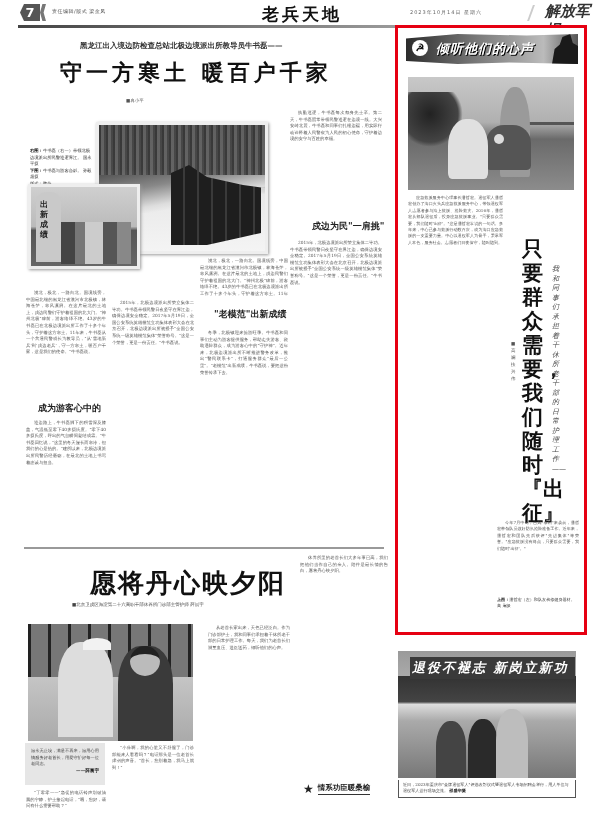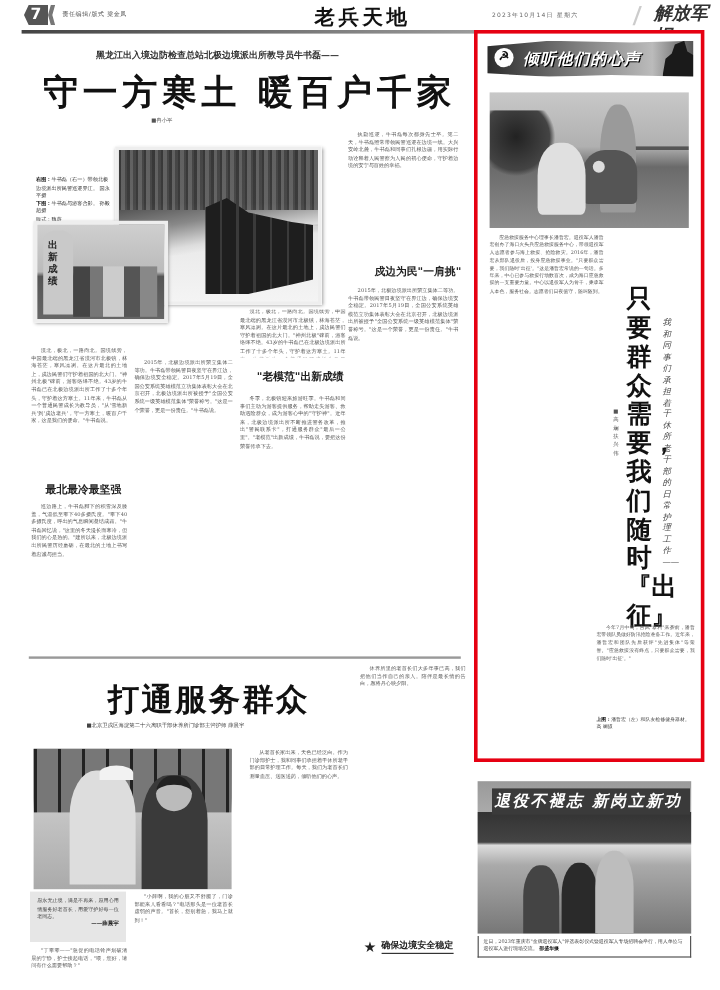--- a/index.html
+++ b/index.html
@@ -10,21 +10,21 @@
   .page-num { position: absolute; left: 20px; top: 4px; width: 20px; height: 17px; background: #555; color: #fff; font-family: "DejaVu Sans", sans-serif; font-weight: bold; font-size: 13px; text-align: center; line-height: 17px; clip-path: polygon(20% 0,100% 0,100% 100%,20% 100%,0 50%); }
   .page-num-tail { position: absolute; left: 40px; top: 4px; width: 6px; height: 17px; background: #777; clip-path: polygon(40% 0,100% 0,60% 50%,100% 100%,40% 100%,0 50%); }
   .editor { position: absolute; left: 52px; top: 8px; font-size: 5px; color: #555; font-family: "DejaVu Sans", sans-serif; letter-spacing: 0.5px; }
   .section-title { position: absolute; left: 230px; top: 3px; font-size: 17px; font-weight: bold; font-family: "DejaVu Sans", sans-serif; letter-spacing: 3px; color: #111; margin-left: 32px; }
   .date { position: absolute; left: 410px; top: 9px; font-size: 5px; color: #666; letter-spacing: 1px; font-family: "DejaVu Sans", sans-serif; }
   .logo { position: absolute; left: 545px; top: 2px; font-size: 15px; font-style: italic; font-weight: bold; color: #333; }
   .logo-bracket { position: absolute; left: 530px; top: 5px; width: 10px; height: 16px; border-left: 2px solid #ccc; transform: skewX(-20deg); }
   .rule { position: absolute; left: 18px; top: 25px; width: 522px; height: 3px; background: linear-gradient(to right, #444, #bbb); }
 
   .kicker { position: absolute; left: 80px; top: 41px; font-size: 7.5px; color: #333; font-weight: bold; }
-  .headline { position: absolute; left: 36px; top: 58px; font-size: 29px; font-weight: bold; font-family: "DejaVu Sans", sans-serif; letter-spacing: 4px; color: #111; }
+  .headline { position: absolute; left: 60px; top: 58px; font-size: 22px; font-weight: bold; font-family: "DejaVu Sans", sans-serif; letter-spacing: 4px; color: #111; }
   .byline { position: absolute; left: 126px; top: 98px; font-size: 4.5px; color: #555; }
 
   .photo { position: absolute; overflow: hidden; }
   .photo-snow { left: 96px; top: 122px; width: 172px; height: 132px; border: 3px solid #eee; box-shadow: 1px 1px 3px #999; background:
      linear-gradient(180deg, #4a4a4a 0%, #5b5b5b 35%, #777 40%, #e8e8e8 55%, #f4f4f4 100%); }
   .snow-trees { position: absolute; left: 0; top: 0; width: 100%; height: 50%; background: repeating-linear-gradient(90deg, #333 0 2px, #666 2px 5px, #444 5px 7px); opacity: 0.8; }
   .snow-slope { position: absolute; left: 0; top: 40%; width: 100%; height: 30%; background: linear-gradient(170deg, #555 0%, #888 30%, #ddd 60%, transparent 70%); }
   .soldiers { position: absolute; right: 4px; top: 40px; width: 90px; height: 80px; background: repeating-linear-gradient(90deg, #1e1e1e 0 12px, #3a3a3a 12px 14px); clip-path: polygon(0 10%, 20% 0, 40% 15%, 60% 20%, 80% 25%, 100% 28%, 100% 85%, 80% 90%, 60% 95%, 40% 100%, 20% 100%, 0 100%); }
 
   .photo-border { left: 28px; top: 184px; width: 112px; height: 85px; border: 3px solid #eee; box-shadow: 1px 1px 3px #999; background: linear-gradient(180deg, #cfcfcf 0%, #bbb 50%, #555 55%, #666 100%); }
@@ -120,33 +120,33 @@
   <div class="soldiers"></div>
 </div>
 
 <div class="photo photo-border">
   <div class="stone"></div>
   <div class="stone-text">出新成绩</div>
   <div class="people"></div>
 </div>
 
 <div class="body-col" style="left:26px;top:290px;width:80px;height:70px;">漠北，极北，一路向北。国境线旁，中国最北端的黑龙江省漠河市北极镇，林海苍茫，寒风凛冽。在这片最北的土地上，戍边民警们守护着祖国的北大门。"神州北极"碑前，游客络绎不绝。43岁的牛书磊已在北极边境派出所工作了十多个年头，守护着这方寒土。11年来，牛书磊从一个普通民警成长为教导员，"从'雪地新兵'到'戍边老兵'，守一方寒土，暖百户千家，这是我们的使命。"牛书磊说。</div>
-<div class="subhead" style="left:38px;top:402px;">最北最冷最坚强</div>
+<div class="subhead" style="left:38px;top:402px;">成为游客心中的</div>
 <div class="body-col" style="left:26px;top:420px;width:80px;height:122px;">巡边路上，牛书磊脚下的积雪深及膝盖，气温低至零下40多摄氏度。"零下40多摄氏度，呼出的气息瞬间凝结成霜。"牛书磊回忆说，"这里的冬天漫长而寒冷，但我们的心是热的。"建所以来，北极边境派出所民警历经磨砺，在最北的土地上书写着忠诚与担当。</div>
 <div class="body-col" style="left:112px;top:300px;width:82px;height:242px;">2015年，北极边境派出所荣立集体二等功。牛书磊带领民警日夜坚守在界江边，确保边境安全稳定。2017年5月19日，全国公安系统英雄模范立功集体表彰大会在北京召开，北极边境派出所被授予"全国公安系统一级英雄模范集体"荣誉称号。"这是一个荣誉，更是一份责任。"牛书磊说。</div>
 <div class="body-col" style="left:290px;top:110px;width:92px;height:95px;">执勤巡逻，牛书磊每次都身先士卒。第二天，牛书磊照常带领民警巡逻在边境一线。大兴安岭北麓，牛书磊和同事们扎根边疆，用实际行动诠释着人民警察为人民的初心使命，守护着边境的安宁与百姓的幸福。</div>
 <div class="subhead" style="left:312px;top:220px;">戍边为民"一肩挑"</div>
 <div class="body-col" style="left:200px;top:258px;width:88px;height:40px;">漠北，极北，一路向北。国境线旁，中国最北端的黑龙江省漠河市北极镇，林海苍茫，寒风凛冽。在这片最北的土地上，戍边民警们守护着祖国的北大门。"神州北极"碑前，游客络绎不绝。43岁的牛书磊已在北极边境派出所工作了十多个年头，守护着这方寒土。11年来，牛书磊从一个普通民警成长为教导员，"从'雪地新兵'到'戍边老兵'，守一方寒土，暖百户千家，这是我们的使命。"牛书磊说。</div>
 <div class="subhead" style="left:214px;top:308px;">"老模范"出新成绩</div>
 <div class="body-col" style="left:200px;top:330px;width:88px;height:212px;">冬季，北极镇迎来旅游旺季。牛书磊和同事们主动为游客提供服务，帮助走失游客、救助遇险群众，成为游客心中的"守护神"。近年来，北极边境派出所不断推进警务改革，推出"警民联系卡"，打通服务群众"最后一公里"。"老模范"出新成绩，牛书磊说，要把这份荣誉传承下去。</div>
 <div class="body-col" style="left:290px;top:240px;width:92px;height:302px;">2015年，北极边境派出所荣立集体二等功。牛书磊带领民警日夜坚守在界江边，确保边境安全稳定。2017年5月19日，全国公安系统英雄模范立功集体表彰大会在北京召开，北极边境派出所被授予"全国公安系统一级英雄模范集体"荣誉称号。"这是一个荣誉，更是一份责任。"牛书磊说。</div>
 
 <div class="h-rule"></div>
 
-<div class="headline2">打通服务群众</div>
+<div class="headline2">愿将丹心映夕阳</div>
 <div class="byline2">■北京卫戍区海淀第二十六离职干部休养所门诊部主管护师  薛晨宇</div>
 
 <div class="photo photo-nurse">
   <div class="shelves"></div>
   <div class="nurse"></div>
   <div class="nurse-cap"></div>
   <div class="elder"></div>
   <div class="elder-head"></div>
 </div>
 
@@ -155,21 +155,21 @@
   <span class="quote-author">——薛晨宇</span>
 </div>
 
 <div class="body-col" style="left:26px;top:790px;width:80px;height:30px;">"丁零零——"急促的电话铃声划破清晨的宁静，护士接起电话，"喂，您好，请问有什么需要帮助？"</div>
 <div class="body-col" style="left:112px;top:745px;width:82px;height:40px;">"小薛啊，我的心脏又不舒服了，门诊部能来人看看吗？"电话那头是一位老首长虚弱的声音。"首长，您别着急，我马上就到！"</div>
 <div class="body-col" style="left:208px;top:625px;width:82px;height:160px;">从老首长家出来，天色已经泛白。作为门诊部护士，我和同事们承担着干休所老干部的日常护理工作。每天，我们为老首长们测量血压、送医送药，倾听他们的心声。</div>
 <div class="body-col" style="left:300px;top:555px;width:88px;height:220px;">休养所里的老首长们大多年事已高，我们把他们当作自己的亲人。陪伴是最长情的告白，愿将丹心映夕阳。</div>
 
 <div class="column-logo">
   <span class="star">★</span>
-  <span class="column-logo-text">确保边境安全稳定</span>
+  <span class="column-logo-text">情系功臣暖桑榆</span>
 </div>
 
 <div class="sidebar">
   <div class="banner">
     <div class="banner-emblem">☭</div>
     <div class="banner-text">倾听他们的心声</div>
     <div class="banner-salute"></div>
   </div>
 </div>
 

